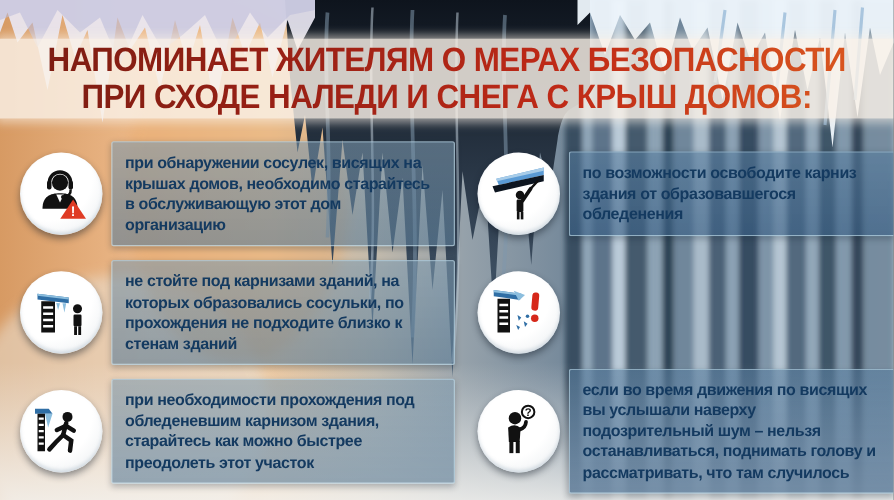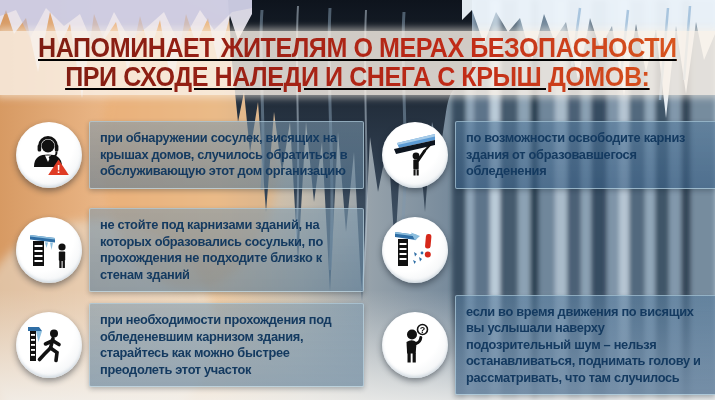--- a/index.html
+++ b/index.html
@@ -5,21 +5,21 @@
   html,body{margin:0;padding:0;background:#222;}
   .poster{position:relative;width:715px;height:400px;overflow:hidden;
     font-family:"Liberation Sans",sans-serif;background:#c9b49a;}
   .photo{position:absolute;inset:0;width:715px;height:400px;display:block;}
 
   
   .banner{position:absolute;left:0;right:0;top:31px;height:64px;
     background:rgba(250,242,232,0.82);
     box-shadow:0 0 7px 3px rgba(250,242,232,0.55);
     display:flex;flex-direction:column;align-items:center;justify-content:center;
-    z-index:5;text-decoration:underline;}
+    z-index:5;}
   .title{margin:0;text-align:center;font-weight:bold;font-size:27px;line-height:29px;
     letter-spacing:-0.5px;transform:scaleX(0.93);transform-origin:50% 50%;
     background:linear-gradient(90deg,#7e1d12 0%,#9e2115 35%,#c02a17 65%,#d8551f 100%);
     -webkit-background-clip:text;background-clip:text;color:transparent;
     white-space:nowrap;}
 
   
   .col{position:absolute;top:117px;display:flex;flex-direction:column;gap:19px;z-index:6;}
   .col-left{left:16px;width:348px;}
   .col-right{left:382px;width:333px;}
@@ -137,21 +137,21 @@
           <path d="M20,24.5 L23,31 L26,24.5 Z" fill="#fff"></path>
           <path d="M14.5,15 a8.5,8.5 0 0 1 17,0" fill="none" stroke="#111" stroke-width="2.8"></path>
           <rect x="12.6" y="13.5" width="3.6" height="7" rx="1.6" fill="#111"></rect>
           <rect x="29.8" y="13.5" width="3.6" height="7" rx="1.6" fill="#111"></rect>
           <path d="M31.5,20.5 q0.5,5.5 -6,6" fill="none" stroke="#111" stroke-width="2"></path>
           <circle cx="25.3" cy="26.5" r="1.5" fill="#111"></circle>
           <path d="M33.5,28.5 L43.8,44 L23.2,44 Z" fill="#df3b24"></path>
           <text x="33.5" y="41.5" font-size="11" font-weight="bold" fill="#fff" text-anchor="middle" font-family="Liberation Sans, sans-serif">!</text>
         </svg>
       </div>
-      <div class="plate">при обнаружении сосулек, висящих на крышах домов, случилось обратиться в обслуживающую этот дом организацию</div>
+      <div class="plate">при обнаружении сосулек, висящих на крышах домов, необходимо старайтесь в обслуживающую этот дом организацию</div>
     </div>
 
     <div class="rule">
       <div class="icon-wrap">
         <svg viewBox="0 0 48 48">
           <rect x="8" y="15" width="11" height="25" fill="#111"></rect>
           <g fill="#fff">
             <rect x="9.5" y="19" width="8" height="2"></rect>
               <rect x="9.5" y="24" width="8" height="2"></rect>
             <rect x="9.5" y="29" width="8" height="2"></rect>

